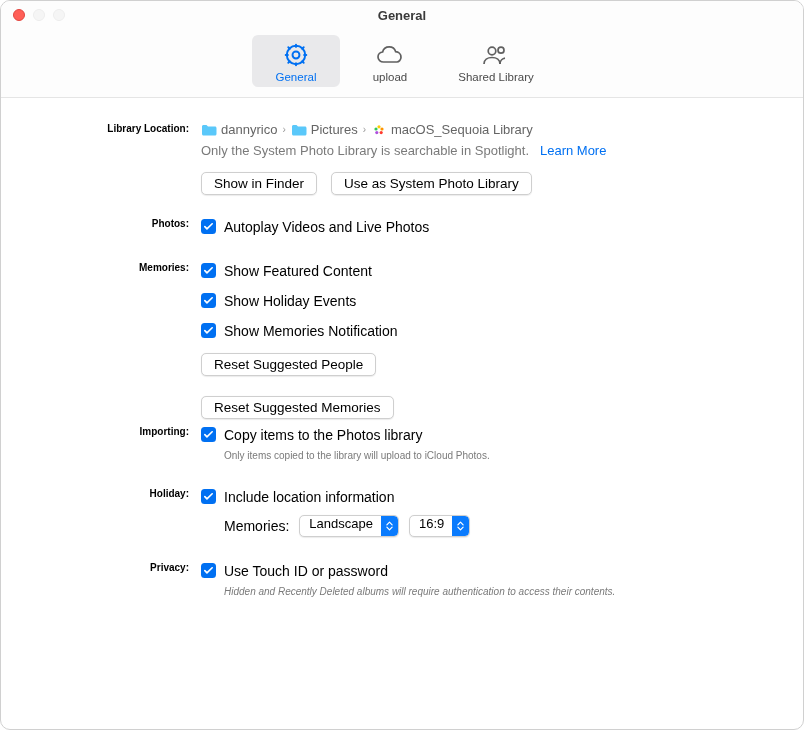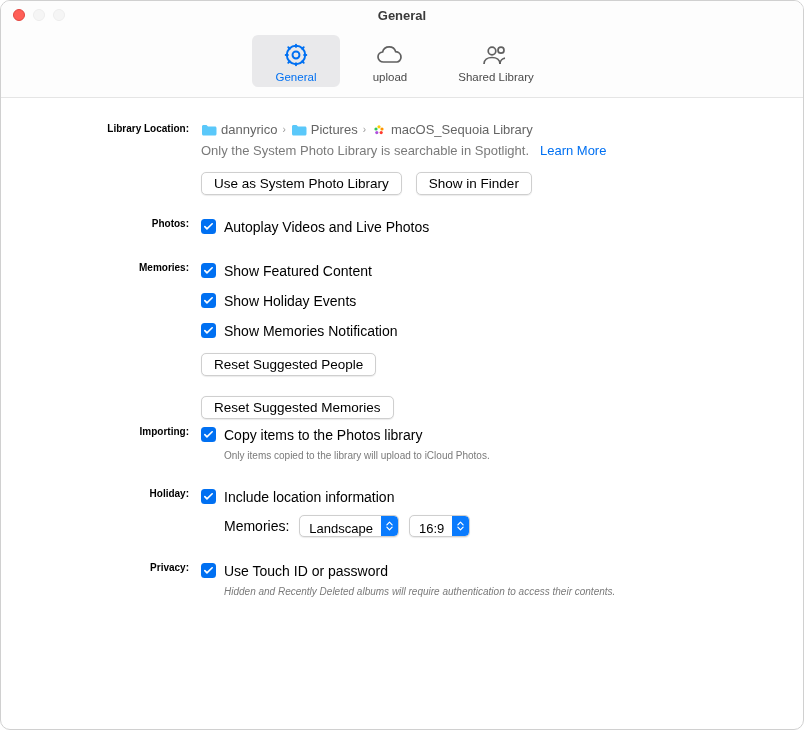--- a/index.html
+++ b/index.html
@@ -164,21 +164,21 @@
       flex-shrink: 0;
     }
     .checkbox svg { width: 11px; height: 11px; }
     .check-label {
       font-size: 14px;
       color: #000;
     }
     .section-gap { height: 18px; }
     .select {
       display: inline-flex;
-      align-items: flex-end;
+      align-items: flex-start;
       background: #fff;
       border: 0.5px solid #cfcfcf;
       border-radius: 5px;
       height: 22px;
       font-size: 13px;
       box-shadow: 0 0.5px 1px rgba(0,0,0,0.08);
       overflow: hidden;
     }
     .select-text {
       padding: 0 8px 0 9px;
@@ -296,22 +296,22 @@
             </span>
           </span>
           <span>macOS_Sequoia Library</span>
         </div>
         <div class="note">
           <span>Only the System Photo Library is searchable in Spotlight.</span>
           <span>&nbsp;</span>
           <span class="link">Learn More</span>
         </div>
         <div class="btn-row">
+          <button class="btn">Show in Finder</button>
           <button class="btn">Use as System Photo Library</button>
-          <button class="btn">Show in Finder</button>
         </div>
       </div>
     </div>
 
     <div class="row">
       <div class="row-label">Photos:</div>
       <div class="row-content">
         <div class="checkbox-line">
           <div class="checkbox">
             <svg viewBox="0 0 12 12">

